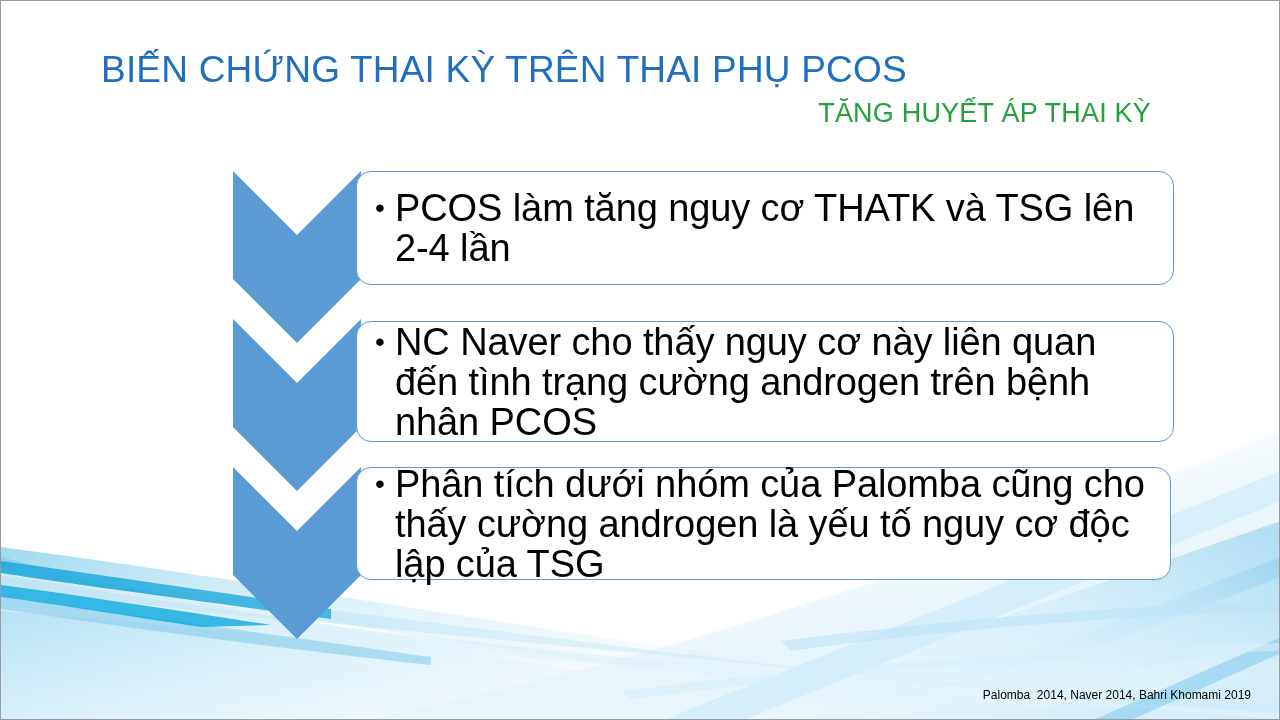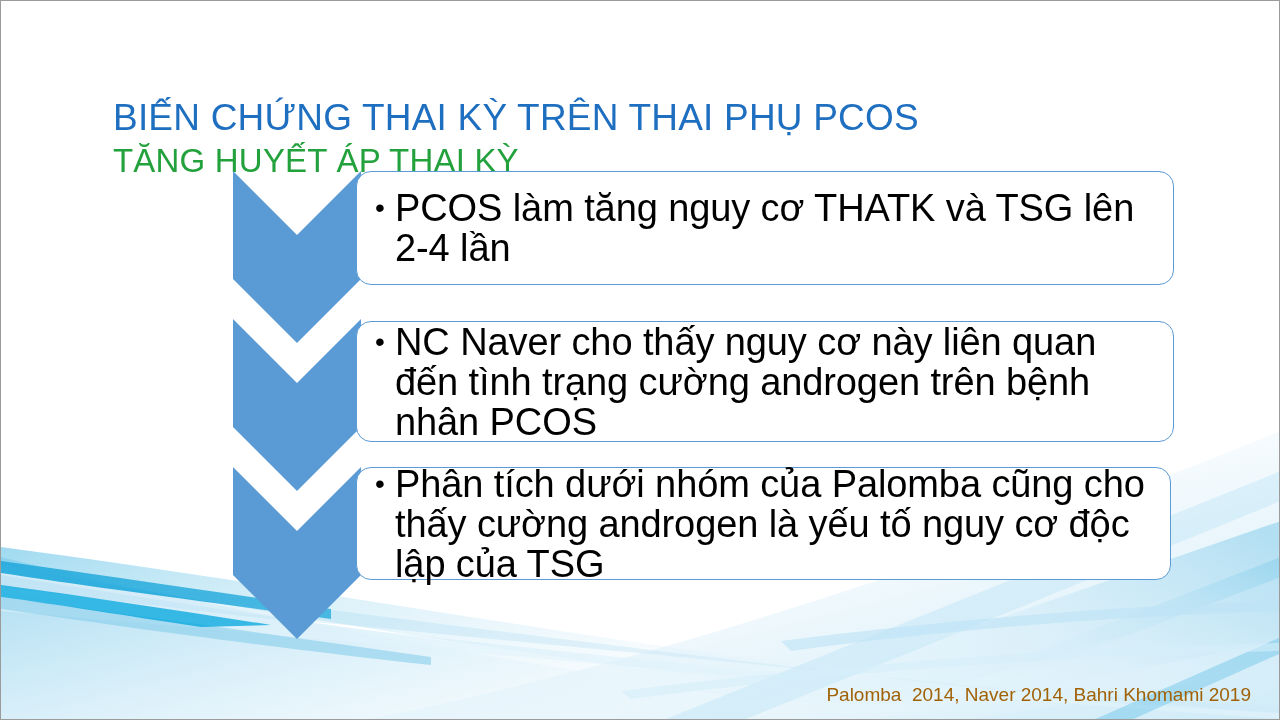--- a/index.html
+++ b/index.html
@@ -26,39 +26,39 @@
     position: absolute;
     inset: 0;
     overflow: hidden;
     pointer-events: none;
   }
   .bg-svg { position: absolute; left: 0; top: 0; }
 
   
   #title-block {
     position: absolute;
-    left: 112px;
+    left: 100px;
     top: 46px;
     width: 1050px;
-    margin-top: 48px;
   }
   #slide-title {
     font-size: 37px;
     line-height: 46px;
     letter-spacing: 0.2px;
     color: #1F6FC0;
     white-space: nowrap;
   }
   #slide-subtitle {
     margin-top: 3px;
-    font-size: 33px;
+    font-size: 27px;
     line-height: 34px;
     letter-spacing: 0.2px;
     color: #22A13C;
     white-space: nowrap;
+    text-align: right;
   }
 
   
   #chevron-stack {
     position: absolute;
     left: 232px;
     top: 170px;
     width: 128px;
     height: 486px;
   }
@@ -98,23 +98,23 @@
     line-height: 40px;
     color: #000000;
     letter-spacing: -0.1px;
   }
 
   
   #footer-citation {
     position: absolute;
     right: 28px;
     bottom: 14px;
-    font-size: 19px;
+    font-size: 12px;
     line-height: 20px;
-    color: #a16207;
+    color: #000000;
     white-space: pre;
   }
 </style>
 </head>
 <body>
 
 <div id="slide">
 
   <div class="bg-layer">
     <svg class="bg-svg" width="1280" height="720" viewBox="0 0 1280 720">

